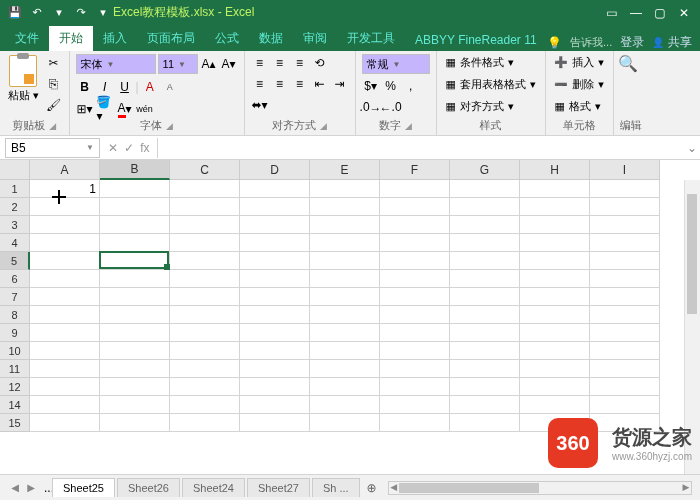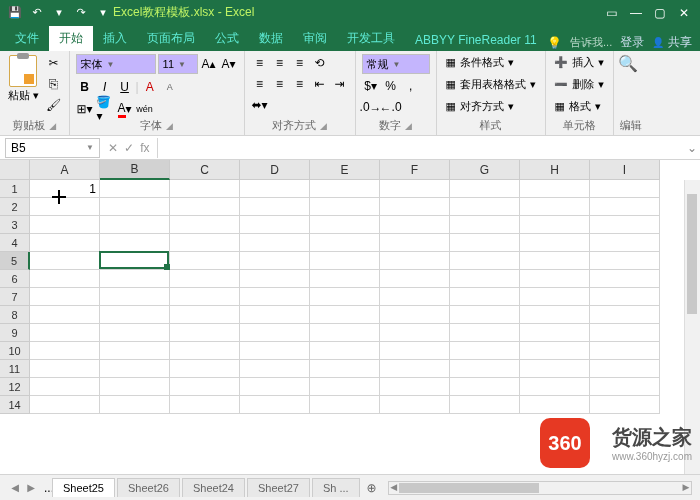--- a/index.html
+++ b/index.html
@@ -55,21 +55,21 @@
 .sheet-nav{display:flex;gap:2px;padding:0 4px}
 .sheet-nav div{width:14px;color:#888;font-size:10px;text-align:center}
 .sheettab{padding:3px 10px;background:#fff;border:1px solid #ccc;border-bottom:none;font-size:11px}
 .sheettab.inactive{background:#e8e8e8;color:#666}
 .sheet-add{width:20px;text-align:center;color:#666}
 .sheet-sep{width:6px}
 .hscroll{flex:1;height:14px;background:#f1f1f1;border:1px solid #ccc;margin:0 4px;position:relative}
 .hscroll .thumb{position:absolute;left:10px;top:1px;width:140px;height:10px;background:#c8c8c8}
 .vscroll{position:absolute;right:0;top:20px;width:16px;bottom:0;background:#f1f1f1;border-left:1px solid #ddd}
 .vscroll .thumb{position:absolute;top:14px;left:2px;width:10px;height:120px;background:#c8c8c8}
-.watermark{position:absolute;right:8px;bottom:32px;display:flex;align-items:center;gap:22px;z-index:10}
+.watermark{position:absolute;right:8px;bottom:32px;display:flex;align-items:center;gap:14px;z-index:10}
 .wm-badge{width:50px;height:50px;background:#e63923;border-radius:10px;color:#fff;font-size:20px;font-weight:bold;display:flex;align-items:center;justify-content:center}
 .wm-text{display:flex;flex-direction:column}
 .wm-text .t1{font-size:20px;color:#484848;font-family:Liberation Sans, sans-serif;font-weight:bold}
 .wm-text .t2{font-size:10px;color:#999}
 .clipboard-ico{width:28px;height:32px;background:linear-gradient(#fff,#fff);border:1px solid #d4a84b;border-radius:2px;position:relative}
 .clipboard-ico::before{content:'';position:absolute;top:-3px;left:7px;width:12px;height:6px;background:#999;border-radius:2px}
 .paste-arrow{position:absolute;bottom:2px;right:2px;width:10px;height:10px;background:#f0a030}
 </style>
 </head>
 <body>
@@ -424,20 +424,32 @@
         <div class="cell"></div>
         <div class="cell"></div>
         <div class="cell"></div>
         <div class="cell"></div>
         <div class="cell"></div>
         <div class="cell"></div>
         <div class="cell"></div>
         <div class="cell"></div>
         <div class="cell"></div>
       </div>
+      <div class="gridrow">
+        <div class="rowhdr">15</div>
+        <div class="cell"></div>
+        <div class="cell"></div>
+        <div class="cell"></div>
+        <div class="cell"></div>
+        <div class="cell"></div>
+        <div class="cell"></div>
+        <div class="cell"></div>
+        <div class="cell"></div>
+        <div class="cell"></div>
+      </div>
     </div>
   <div class="active-cell" style="left:99px;top:91px;width:70px;height:18px"></div>
   <div class="cursor-cross" style="left:52px;top:30px"></div>
   <div class="vscroll">
       <div class="thumb"></div>
     </div>
 </div>
 
 <div class="sheet-tabs">
   <div class="sheet-nav">

